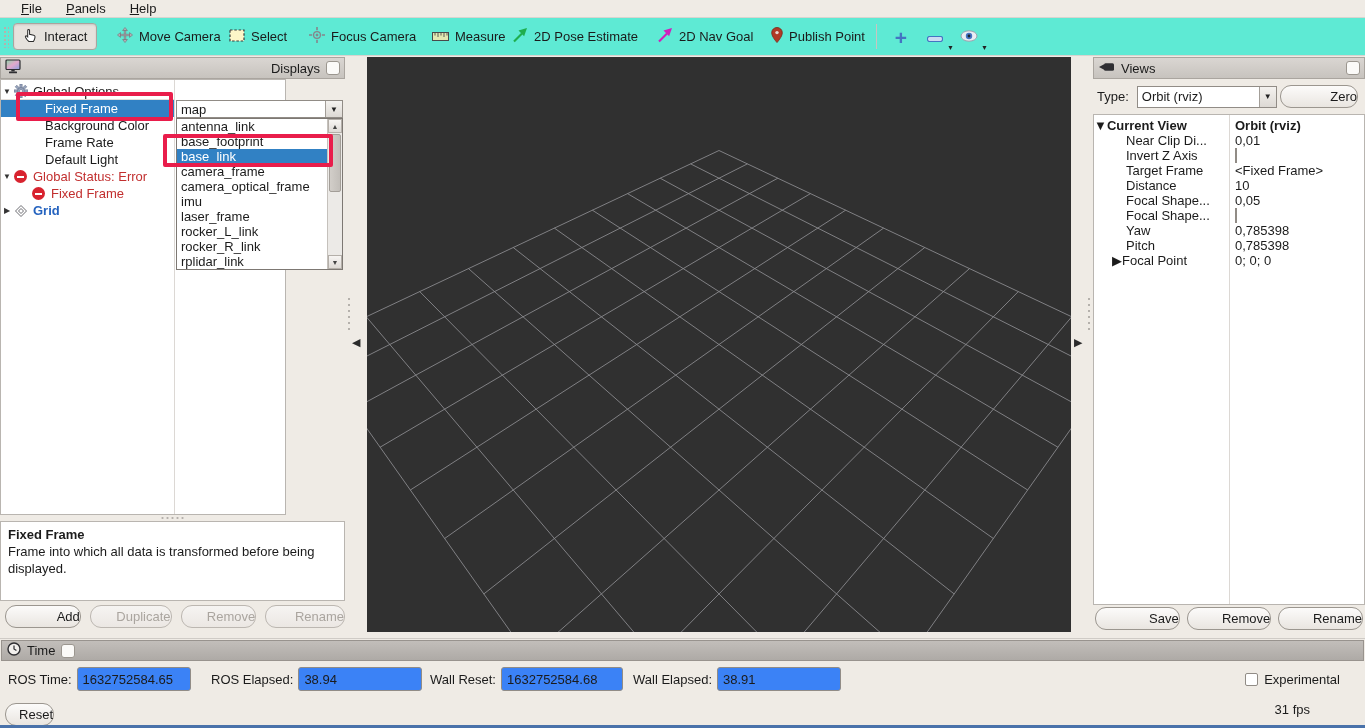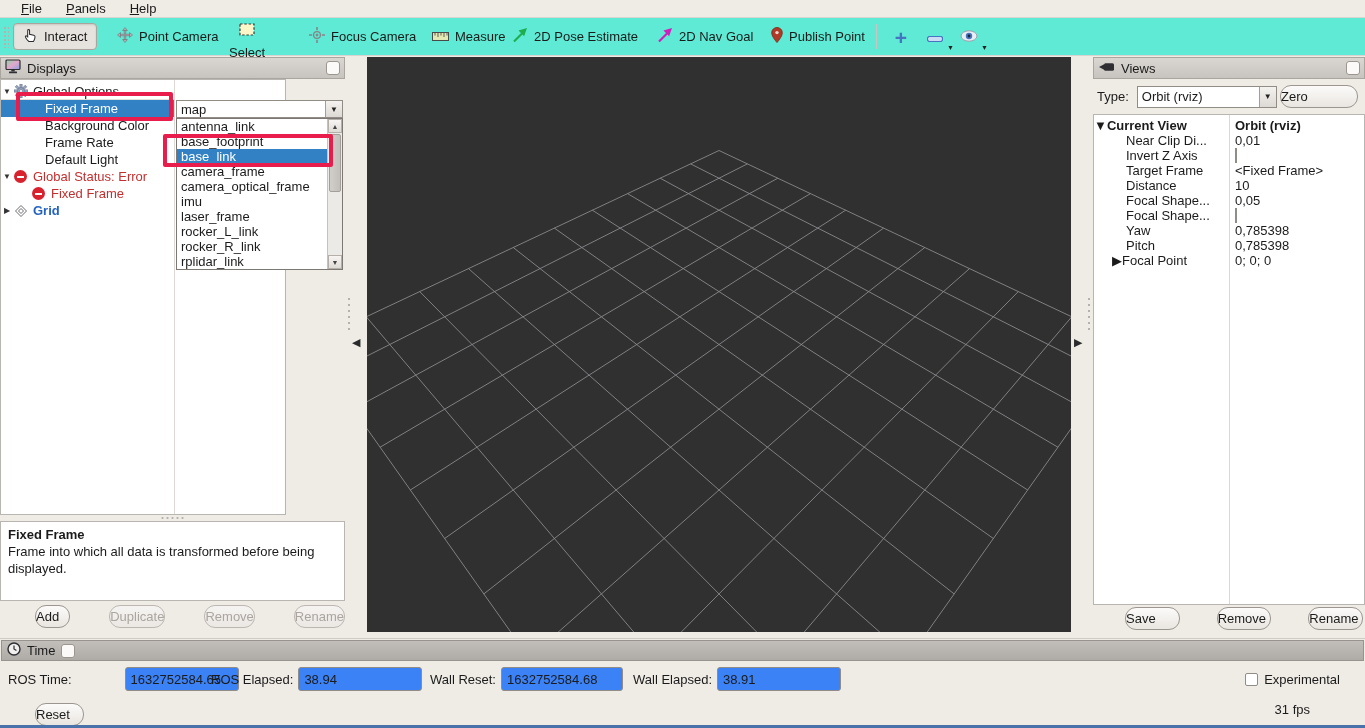--- a/index.html
+++ b/index.html
@@ -52,21 +52,21 @@
   .dditem.sel { background:#3181c4; color:#fff; }
   .sbar { position:absolute; right:0; top:0; bottom:0; width:15px; background:#eceae7; border-left:1px solid #c5c1bc; }
   .sarrow { position:absolute; left:0; width:14px; height:14px; font-size:7px; color:#444; text-align:center; line-height:14px; background:linear-gradient(#f7f5f3,#dedad6); border:1px solid #b4afa9; }
   .sthumb { position:absolute; left:1px; width:12px; background:linear-gradient(90deg,#d2cec9,#c2beb9); border:1px solid #a39e98; border-radius:2px; }
 
   
   .anno { position:absolute; border:4px solid #e91d4b; border-radius:2px; z-index:9; pointer-events:none; }
 
   
   .helpbox { position:absolute; background:#fff; border:1px solid #b9b5b0; padding:5px 7px; line-height:1.3; }
-  .btn { display:inline-block; text-align:left; background:linear-gradient(#fcfbfa,#e9e5e0); border:1px solid #9b968f; border-radius:11px; height:23px; line-height:21px;margin-left:30px; }
+  .btn { display:inline-block; text-align:right; background:linear-gradient(#fcfbfa,#e9e5e0); border:1px solid #9b968f; border-radius:11px; height:23px; line-height:21px; }
   .btn.disabled { color:#aaa59f; border-color:#bcb7b1; background:linear-gradient(#f6f4f2,#ebe7e3); }
 
   
   .split-arrow { position:absolute; font-size:11px; color:#2b2b2b; }
   .split-dots { position:absolute; width:4px; height:34px; background-image:radial-gradient(circle,#b5b1ac 1px, transparent 1.2px); background-size:4px 6px; }
 
   
   .viewport { position:absolute; left:367px; top:57px; width:704px; height:575px; background:#303030; }
 
   
@@ -108,24 +108,24 @@
 
     <div class="tool" style="left:108px;">
       <span><svg width="16" height="16" viewBox="0 0 16 16" fill="#b9b9bd" stroke="#77777c" stroke-width=".7">
             <path d="M8 .5l2.4 3h-4.8z"></path>
             <path d="M8 15.5l2.4-3h-4.8z"></path>
             <path d="M.5 8l3-2.4v4.8z"></path>
             <path d="M15.5 8l-3-2.4v4.8z"></path>
             <rect x="7.2" y="3.2" width="1.6" height="9.6"></rect>
             <rect x="3.2" y="7.2" width="9.6" height="1.6"></rect>
           </svg></span>
-      <span>Point Camera</span>
-    </div>
-
-    <div class="tool" style="left:220px;flex-direction:column;">
+      <span>Move Camera</span>
+    </div>
+
+    <div class="tool" style="left:220px;">
       <span><svg width="16" height="13" viewBox="0 0 16 13">
             <rect x="1" y="1" width="14" height="11" fill="#fdf6c8" stroke="#3a3a3a" stroke-width="1.2" stroke-dasharray="2.5 1.8"></rect>
           </svg></span>
       <span>Select</span>
     </div>
 
     <div class="tool" style="left:300px;">
       <span><svg width="16" height="16" viewBox="0 0 16 16" stroke="#85858a" fill="none">
             <circle cx="8" cy="8" r="3.4" stroke-width="1.3"></circle>
             <path d="M8 0v3.2M8 12.8V16M0 8h3.2M12.8 8H16" stroke-width="1.6"></path>
@@ -180,21 +180,21 @@
     <div class="tbtn" style="left:956px;">
       <span><svg width="18" height="12" viewBox="0 0 18 12">
             <ellipse cx="9" cy="6" rx="8" ry="5.2" fill="#e9edf4" stroke="#9aa0ab"></ellipse>
             <circle cx="9" cy="6" r="3.2" fill="#4474c2"></circle>
             <circle cx="9" cy="6" r="1.4" fill="#20242c"></circle>
           </svg></span>
       <span class="dd">▼</span>
     </div>
   </div>
 
-  <div class="phead" style="left:0; top:57px; width:345px;">
+  <div class="phead" style="left:0; top:57px; width:345px;text-align:right;">
     <span><svg width="16" height="15" viewBox="0 0 16 15">
           <defs>
             <linearGradient id="mg" x1="0" y1="0" x2="1" y2="1">
               <stop offset="0" stop-color="#8fd6a8"></stop>
               <stop offset=".5" stop-color="#e2a8cc"></stop>
               <stop offset="1" stop-color="#8aa0e0"></stop>
             </linearGradient>
           </defs>
           <rect x="1" y="1" width="14" height="9.5" rx="1" fill="url(#mg)" stroke="#2f2f33" stroke-width="1.2"></rect>
           <rect x="6.3" y="10.8" width="3.4" height="1.6" fill="#2f2f33"></rect>
@@ -447,21 +447,21 @@
   <div class="timepanel">
     <div class="thead">
       <span><svg width="14" height="14" viewBox="0 0 14 14">
             <circle cx="7" cy="7" r="6" fill="#f2f0ee" stroke="#2f2f33" stroke-width="1.4"></circle>
             <path d="M7 3.4V7l2.4 1.6" stroke="#2f2f33" stroke-width="1.2" fill="none"></path>
           </svg></span>
       <span class="ptitle">Time</span>
       <span class="float-btn"></span>
     </div>
 
-    <div class="tfield" style="left:8px; top:28px;gap:48px;">
+    <div class="tfield" style="left:8px; top:28px;">
       <span>ROS Time:</span>
       <span class="tinput" style="margin-left:5px; width:114px;">1632752584.65</span>
     </div>
     <div class="tfield" style="left:211px; top:28px;">
       <span>ROS Elapsed:</span>
       <span class="tinput" style="margin-left:5px; width:124px;">38.94</span>
     </div>
     <div class="tfield" style="left:430px; top:28px;">
       <span>Wall Reset:</span>
       <span class="tinput" style="margin-left:5px; width:122px;">1632752584.68</span>

